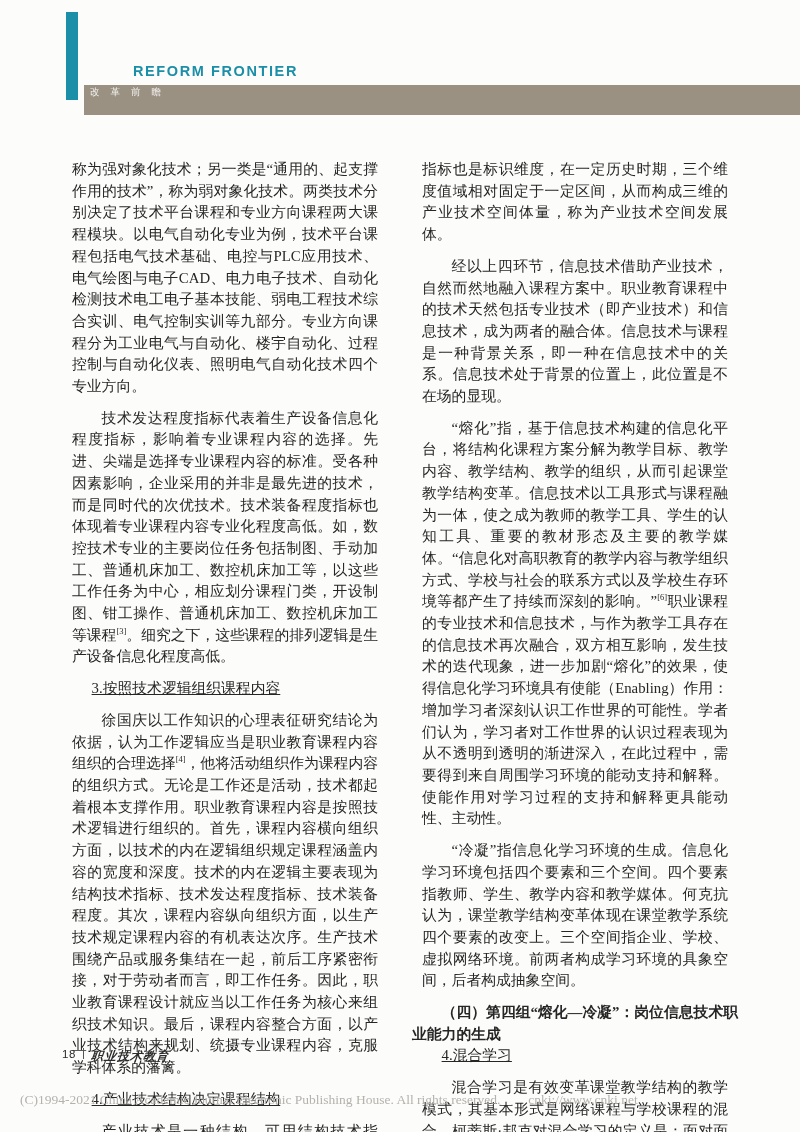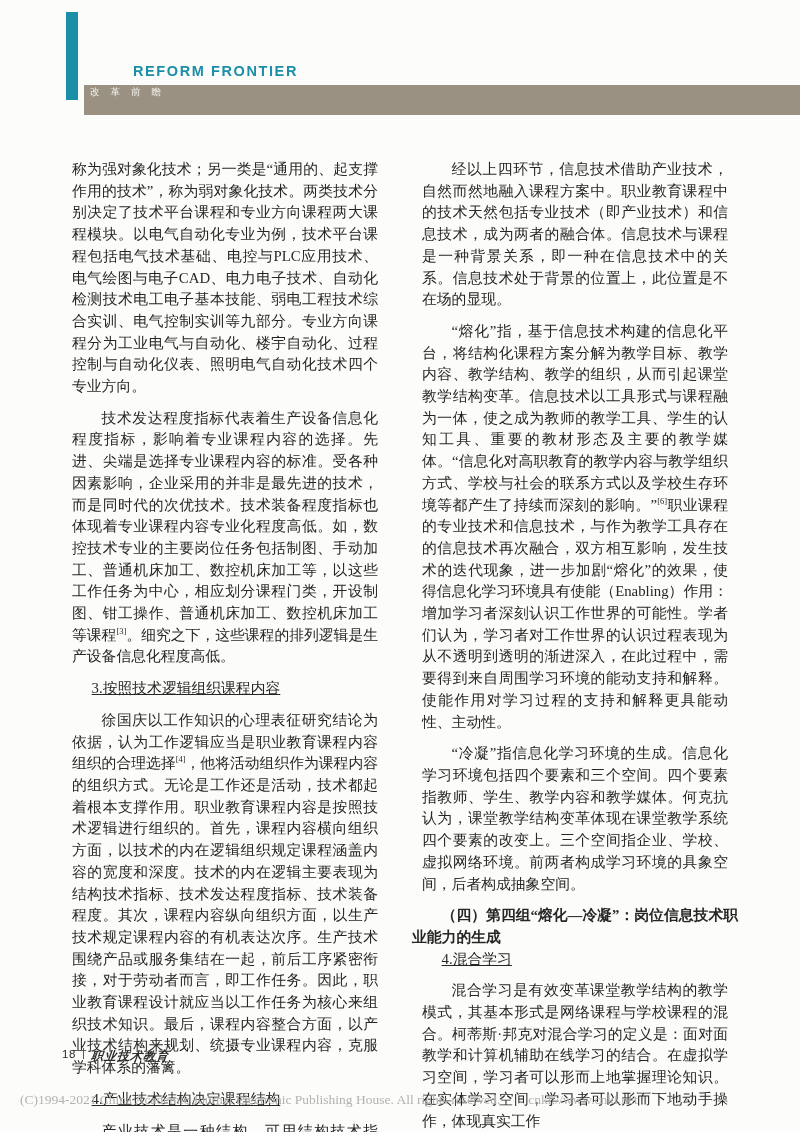--- a/index.html
+++ b/index.html
@@ -93,20 +93,21 @@
     <div class="col">
       <p class="noindent">称为强对象化技术；另一类是“通用的、起支撑作用的技术”，称为弱对象化技术。两类技术分别决定了技术平台课程和专业方向课程两大课程模块。以电气自动化专业为例，技术平台课程包括电气技术基础、电控与PLC应用技术、电气绘图与电子CAD、电力电子技术、自动化检测技术电工电子基本技能、弱电工程技术综合实训、电气控制实训等九部分。专业方向课程分为工业电气与自动化、楼宇自动化、过程控制与自动化仪表、照明电气自动化技术四个专业方向。</p>
       <p><span>技术发达程度指标代表着生产设备信息化程度指标，影响着专业课程内容的选择。先进、尖端是选择专业课程内容的标准。受各种因素影响，企业采用的并非是最先进的技术，而是同时代的次优技术。技术装备程度指标也体现着专业课程内容专业化程度高低。如，数控技术专业的主要岗位任务包括制图、手动加工、普通机床加工、数控机床加工等，以这些工作任务为中心，相应划分课程门类，开设制图、钳工操作、普通机床加工、数控机床加工等课程</span><sup>[3]</sup><span>。细究之下，这些课程的排列逻辑是生产设备信息化程度高低。</span></p>
       <p class="subhead">3.按照技术逻辑组织课程内容</p>
       <p><span>徐国庆以工作知识的心理表征研究结论为依据，认为工作逻辑应当是职业教育课程内容组织的合理选择</span><sup>[4]</sup><span>，他将活动组织作为课程内容的组织方式。无论是工作还是活动，技术都起着根本支撑作用。职业教育课程内容是按照技术逻辑进行组织的。首先，课程内容横向组织方面，以技术的内在逻辑组织规定课程涵盖内容的宽度和深度。技术的内在逻辑主要表现为结构技术指标、技术发达程度指标、技术装备程度。其次，课程内容纵向组织方面，以生产技术规定课程内容的有机表达次序。生产技术围绕产品或服务集结在一起，前后工序紧密衔接，对于劳动者而言，即工作任务。因此，职业教育课程设计就应当以工作任务为核心来组织技术知识。最后，课程内容整合方面，以产业技术结构来规划、统摄专业课程内容，克服学科体系的藩篱。</span></p>
       <p class="subhead">4.产业技术结构决定课程结构</p>
       <p><span>产业技术是一种结构。可用结构技术指标、技术发达程度指标、技术装备程度指标表述产业技术结构</span><sup>[5]</sup><span>。其中，结构技术指标包括基础技术、主体技术、共性技术、相关技术，或分为实验技术、共性技术、应用技术、专有技术四个指标。技术发达程度指标分为尖端技术、先进技术、中间技术、初级技术和原始技术五个等级。技术装备程度指标分为自动化、半自动化、机械化、半机械化、手工工具五个水平。如数控机床、计算机辅助设计、计算机辅助制造、柔性加工系统、计算机集成制造系统等属于自动化技术。以上三</span></p>
     </div>
 
     <div class="col">
+      <p class="noindent">指标也是标识维度，在一定历史时期，三个维度值域相对固定于一定区间，从而构成三维的产业技术空间体量，称为产业技术空间发展体。</p>
       <p>经以上四环节，信息技术借助产业技术，自然而然地融入课程方案中。职业教育课程中的技术天然包括专业技术（即产业技术）和信息技术，成为两者的融合体。信息技术与课程是一种背景关系，即一种在信息技术中的关系。信息技术处于背景的位置上，此位置是不在场的显现。</p>
       <p><span>“熔化”指，基于信息技术构建的信息化平台，将结构化课程方案分解为教学目标、教学内容、教学结构、教学的组织，从而引起课堂教学结构变革。信息技术以工具形式与课程融为一体，使之成为教师的教学工具、学生的认知工具、重要的教材形态及主要的教学媒体。“信息化对高职教育的教学内容与教学组织方式、学校与社会的联系方式以及学校生存环境等都产生了持续而深刻的影响。”</span><sup>[6]</sup><span>职业课程的专业技术和信息技术，与作为教学工具存在的信息技术再次融合，双方相互影响，发生技术的迭代现象，进一步加剧“熔化”的效果，使得信息化学习环境具有使能（Enabling）作用：增加学习者深刻认识工作世界的可能性。学者们认为，学习者对工作世界的认识过程表现为从不透明到透明的渐进深入，在此过程中，需要得到来自周围学习环境的能动支持和解释。使能作用对学习过程的支持和解释更具能动性、主动性。</span></p>
       <p>“冷凝”指信息化学习环境的生成。信息化学习环境包括四个要素和三个空间。四个要素指教师、学生、教学内容和教学媒体。何克抗认为，课堂教学结构变革体现在课堂教学系统四个要素的改变上。三个空间指企业、学校、虚拟网络环境。前两者构成学习环境的具象空间，后者构成抽象空间。</p>
       <p class="bhead">（四）第四组“熔化—冷凝”：岗位信息技术职业能力的生成</p>
       <p class="subhead">4.混合学习</p>
       <p>混合学习是有效变革课堂教学结构的教学模式，其基本形式是网络课程与学校课程的混合。柯蒂斯·邦克对混合学习的定义是：面对面教学和计算机辅助在线学习的结合。在虚拟学习空间，学习者可以形而上地掌握理论知识。在实体学习空间，学习者可以形而下地动手操作，体现真实工作</p>
     </div>
 
   </div>
 

